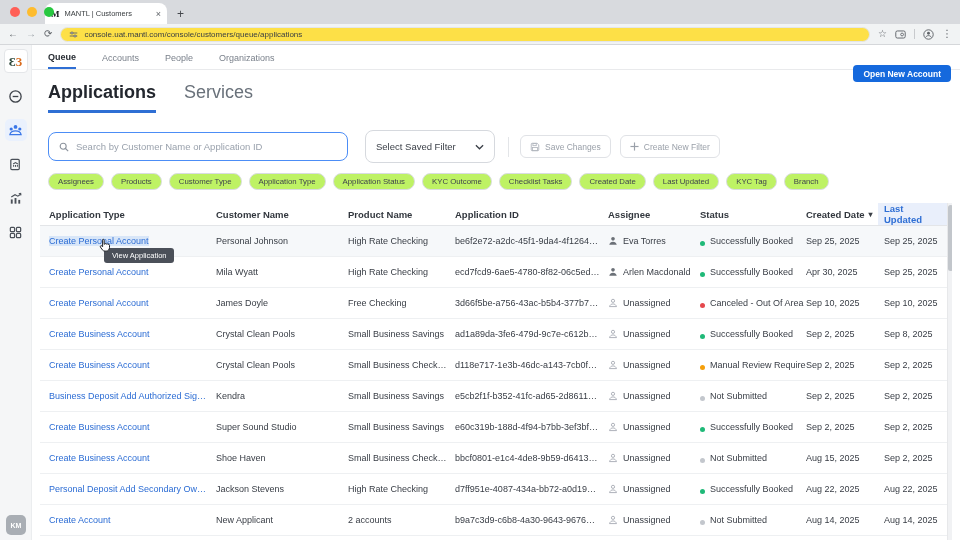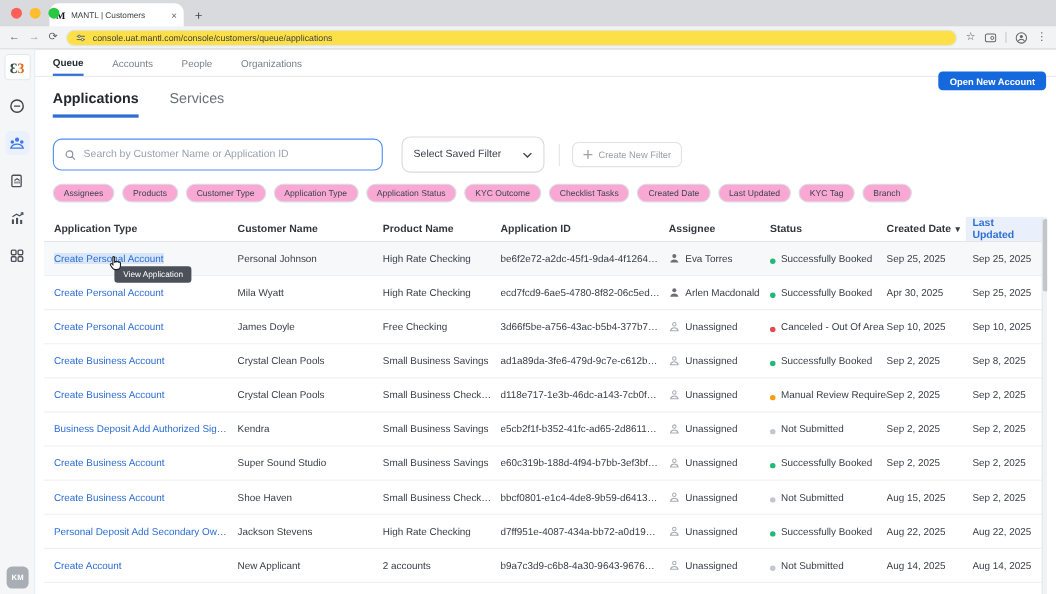--- a/index.html
+++ b/index.html
@@ -46,40 +46,40 @@
   .main { flex:1; display:flex; flex-direction:column; }
   .topnav { height:25px; border-bottom:1px solid #e9eaec; display:flex; align-items:center;
             padding-left:16px; gap:26px; position:relative; }
   .topnav .item { font-size:9px; color:#7a818b; padding:7px 0 5px; cursor:pointer; }
   .topnav .item.active { color:#272c33; font-weight:bold; border-bottom:2px solid #2f6fd4; }
   .btn-primary { position:absolute; right:9px; top:20px; height:17px; background:#1569dd; color:#fff;
                  border:none; border-radius:4px; font-size:8.5px; font-weight:bold; padding:0 10px;
                  font-family:inherit; cursor:pointer; }
 
   .tabs { display:flex; gap:28px; margin:12px 0 0 16px; }
-  .tabs .tb { font-size:13px; color:#69717a; padding-bottom:7px; cursor:pointer; }
+  .tabs .tb { font-size:18px; color:#69717a; padding-bottom:7px; cursor:pointer; }
   .tabs .tb.active { color:#23272e; font-weight:bold; border-bottom:3px solid #2f6fd4; }
 
   .controls { display:flex; align-items:center; margin:17px 8px 0 16px; }
   .search { width:300px; height:29px; border:1.5px solid #4c8df6; border-radius:8px; display:flex;
             align-items:center; padding:0 10px; gap:7px; }
   .search input { border:none; outline:none; flex:1; font-size:9.5px; font-family:inherit; color:#333; }
   .search input::placeholder { color:#9aa2ad; }
   .dropdown { width:130px; height:33px; border:1px solid #d6d9de; border-radius:8px; margin-left:17px;
               display:flex; align-items:center; justify-content:space-between; padding:0 10px;
               font-size:9.5px; color:#3a3f47; cursor:pointer; }
   .ctl-sep { width:1px; height:20px; background:#e3e5e8; margin:0 11px 0 13px; }
   .btn-ghost { height:23px; border:1px solid #e0e2e6; border-radius:6px; background:#fff;
                display:flex; align-items:center; gap:5px; padding:0 9px; font-size:8.5px;
                color:#9aa0a9; font-family:inherit; cursor:default; }
   .btn-ghost + .btn-ghost { margin-left:9px; }
 
   .chips { display:flex; gap:7px; margin:10px 8px 0 16px; flex-wrap:nowrap; }
   .chip { height:17px; border:1px solid #d9dce1; border-radius:10px; padding:0 9px; font-size:7.8px;
-          color:#3f444c; display:flex; align-items:center; background:#f9a8d4; cursor:pointer;
+          color:#3f444c; display:flex; align-items:center; background:#bef264; cursor:pointer;
           white-space:nowrap; }
 
   
   .tablewrap { margin:13px 8px 0 8px; position:relative; flex:1; overflow:hidden; }
   .thead, .trow { display:grid; grid-template-columns:167px 132px 107px 153px 92px 106px 78px 1fr;
                   padding-left:9px; align-items:center; }
   .thead { height:23px; border-bottom:1px solid #e3e5e8; font-size:9.5px; font-weight:bold; color:#32373e; }
   .th { display:flex; align-items:center; gap:4px; height:100%; }
   .th .caret { font-size:8px; color:#3a3f46; }
   .th.sorted { background:#e9effb; color:#2f6fd4; padding-left:6px; margin-left:-6px; }
@@ -225,20 +225,28 @@
           </svg>
         <input placeholder="Search by Customer Name or Application ID" style="">
       </div>
       <div class="dropdown">
         <span>Select Saved Filter</span>
         <svg width="9" height="6" viewBox="0 0 10 6">
             <path d="M1 1l4 4 4-4" fill="none" stroke="#3a3f47" stroke-width="1.4"></path>
           </svg>
       </div>
       <span class="ctl-sep"></span>
+      <button class="btn-ghost">
+        <svg width="10" height="10" viewBox="0 0 12 12">
+            <path d="M1.5 2.5c0-.6.4-1 1-1h6l2 2v6c0 .6-.4 1-1 1h-7c-.6 0-1-.4-1-1z" fill="none" stroke="#b0b5bd" stroke-width="1.1"></path>
+            <rect x="3.5" y="1.8" width="4" height="2.6" fill="none" stroke="#b0b5bd" stroke-width="1"></rect>
+            <rect x="3" y="6.5" width="6" height="3.8" fill="none" stroke="#b0b5bd" stroke-width="1"></rect>
+          </svg>
+        <span>Save Changes</span>
+      </button>
       <button class="btn-ghost">
         <svg width="9" height="9" viewBox="0 0 10 10">
             <line x1="5" y1="0.5" x2="5" y2="9.5" stroke="#9aa0a9" stroke-width="1.3"></line>
             <line x1="0.5" y1="5" x2="9.5" y2="5" stroke="#9aa0a9" stroke-width="1.3"></line>
           </svg>
         <span>Create New Filter</span>
       </button>
     </div>
 
     <div class="chips" id="chips">

